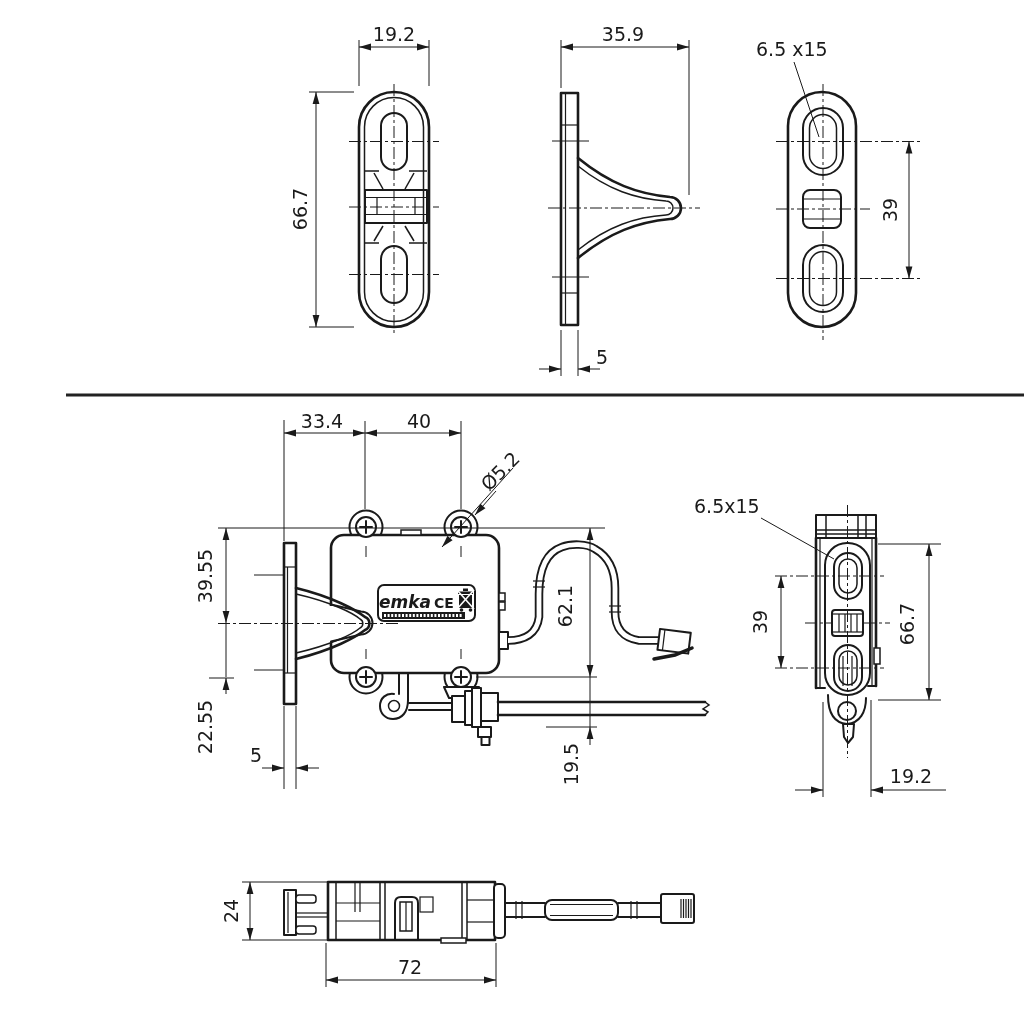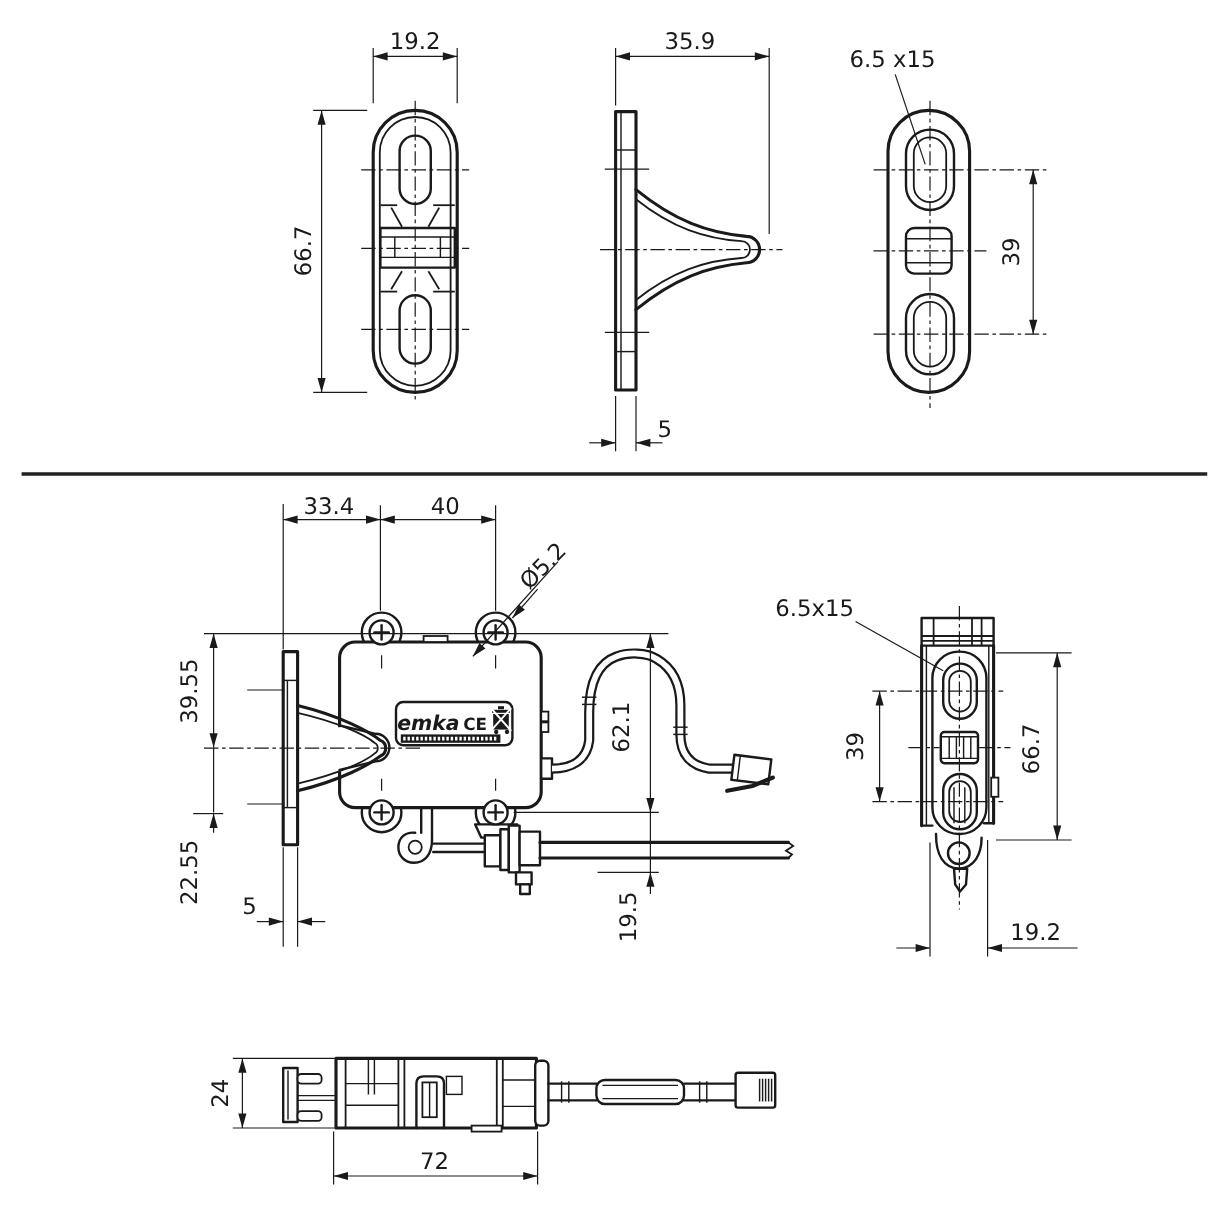--- a/index.html
+++ b/index.html
@@ -1,16 +1,16 @@
 <!DOCTYPE html>
 <html><head>
 <meta charset="utf-8">
 <style>
   html,body{margin:0;padding:0;background:#fff;}
-  .page{width:824px;height:1024px;position:relative;background:#fff;font-family:"DejaVu Sans",sans-serif;}
+  .page{width:824px;height:1024px;position:relative;background:#fff;font-family:"DejaVu Sans",sans-serif;padding-left:48px;}
   svg{display:block}
   .s3{fill:none;stroke:#1a1a1a;stroke-width:2.6;stroke-linejoin:round;stroke-linecap:round}
   .s2{fill:none;stroke:#1a1a1a;stroke-width:2.0;stroke-linejoin:round;stroke-linecap:round}
   .s15{fill:none;stroke:#1a1a1a;stroke-width:1.5}
   .s12{fill:none;stroke:#1a1a1a;stroke-width:1.2}
   .thin{fill:none;stroke:#1a1a1a;stroke-width:1}
   .cl{fill:none;stroke:#1a1a1a;stroke-width:1;stroke-dasharray:12 3 3 3}
   .wf{fill:#ffffff}
   .ink{fill:#1a1a1a}
   text.d{font-size:19px;fill:#1a1a1a;font-family:"DejaVu Sans",sans-serif}

